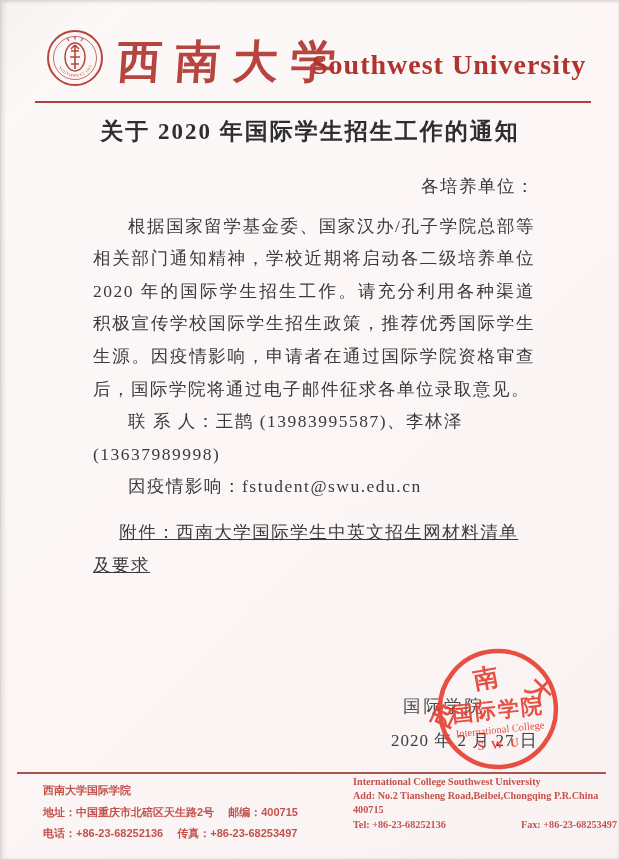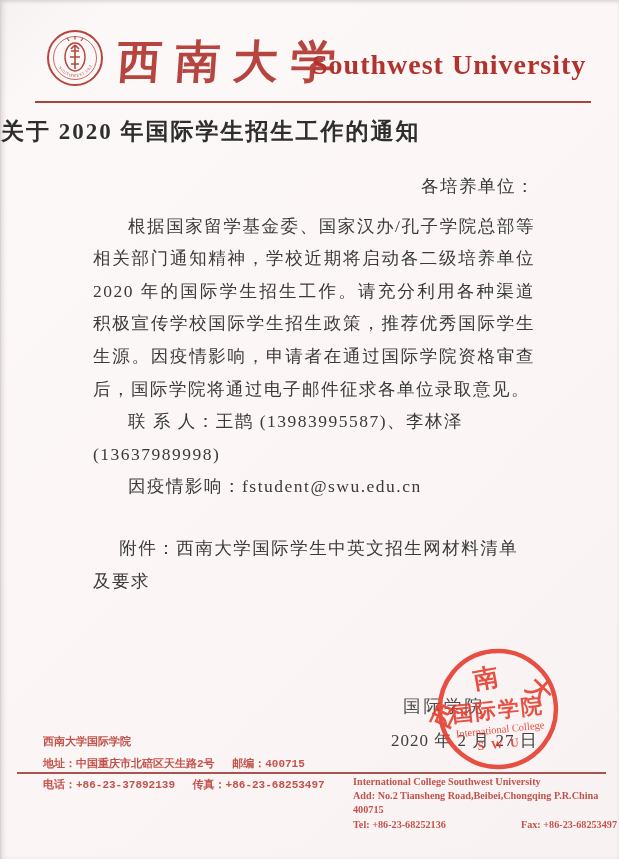--- a/index.html
+++ b/index.html
@@ -30,53 +30,53 @@
     font-family:"Liberation Serif","DejaVu Serif",serif;
     white-space:nowrap; letter-spacing:1px;
   }
   .header-rule{
     position:absolute; left:34px; top:101px; width:556px; height:2px;
     background:#a8433e;
   }
   
   .doc-title{
     position:absolute; left:0; top:116px; width:100%;
-    font-size:23px; font-weight:bold; color:#2e2e2e;
+    text-align:center; font-size:23px; font-weight:bold; color:#2e2e2e;
     letter-spacing:2px;
   }
   .letter{
     position:absolute; left:92px; top:170px; width:442px;
     font-size:17.5px; line-height:32.6px; letter-spacing:1.5px; color:#3a3a3a;
   }
   .salutation{ margin-bottom:7px;text-align:right; }
   .para{ text-indent:2em; text-align:justify; }
   .contact-line{ text-indent:2em; }
-  .attachment{ text-indent:1.5em; margin-top:29px; }
+  .attachment{ text-indent:1.5em; margin-top:13px;text-decoration:underline; }
   
   .sig-dept{
     position:absolute; left:402px; top:694px;
     font-size:17.5px; letter-spacing:3px; color:#4a4a4a;
   }
   .sig-date{
     position:absolute; left:390px; top:729px;
     font-size:17px; letter-spacing:1px; color:#404040;
   }
   
   .seal{
     position:absolute; left:426px; top:641px; width:142px; height:138px;
     transform:rotate(-6deg); opacity:.88; pointer-events:none;
   }
   
   .footer-rule{
     position:absolute; left:16px; top:772px; width:589px; height:2px;
     background:#a8554e;
   }
   .footer-left{
-    position:absolute; left:42px; top:732px;
-    font-family:Liberation Mono, monospace;
+    position:absolute; left:42px; top:780px;
+    font-family:Liberation Sans, sans-serif;
     font-size:11px; font-weight:bold; color:#c4524c; line-height:21.5px;
     white-space:nowrap;
   }
   .footer-right{
     position:absolute; left:340px; top:775px; width:264px;
     font-family:"Liberation Serif","DejaVu Serif",serif;
     font-size:10.2px; font-weight:bold; color:#c4524c; line-height:14.2px;margin-left:12px;
   }
   .fr-row{ display:flex; justify-content:space-between;text-align:center; }
 </style>
@@ -123,21 +123,21 @@
     <text x="71" y="76" text-anchor="middle" font-size="21" font-weight="bold" fill="#e5392b" letter-spacing="2" font-family="Liberation Serif, DejaVu Serif, serif">国际学院</text>
     <text x="71" y="92" text-anchor="middle" font-size="10.5" fill="#e5392b" font-family="Liberation Serif, DejaVu Serif, serif">International College</text>
     <text x="71" y="107" text-anchor="middle" font-size="12" font-weight="bold" fill="#e5392b" letter-spacing="7" font-family="Liberation Serif, DejaVu Serif, serif">SWU</text>
   </svg>
 
   <div class="footer-rule"></div>
 
   <div class="footer-left">
     <div>西南大学国际学院</div>
     <div>地址：中国重庆市北碚区天生路2号　 邮编：400715</div>
-    <div>电话：+86-23-37892139　 传真：+86-23-68253497</div>
+    <div>电话：+86-23-68252136　 传真：+86-23-68253497</div>
   </div>
 
   <div class="footer-right">
     <div>International College Southwest University</div>
     <div>Add: No.2 Tiansheng Road,Beibei,Chongqing P.R.China 400715</div>
     <div class="fr-row">
       <span>Tel: +86-23-68252136</span>
       <span>Fax: +86-23-68253497</span>
     </div>
   </div>

